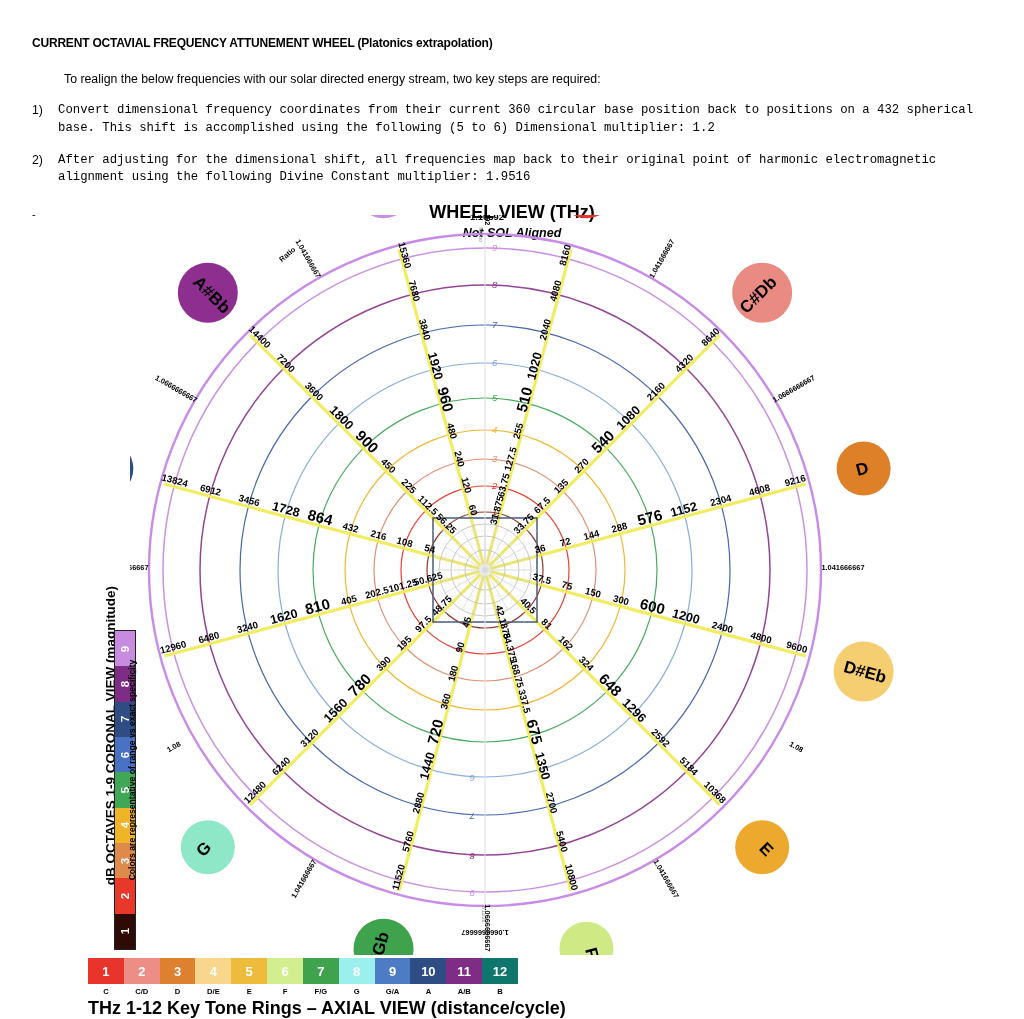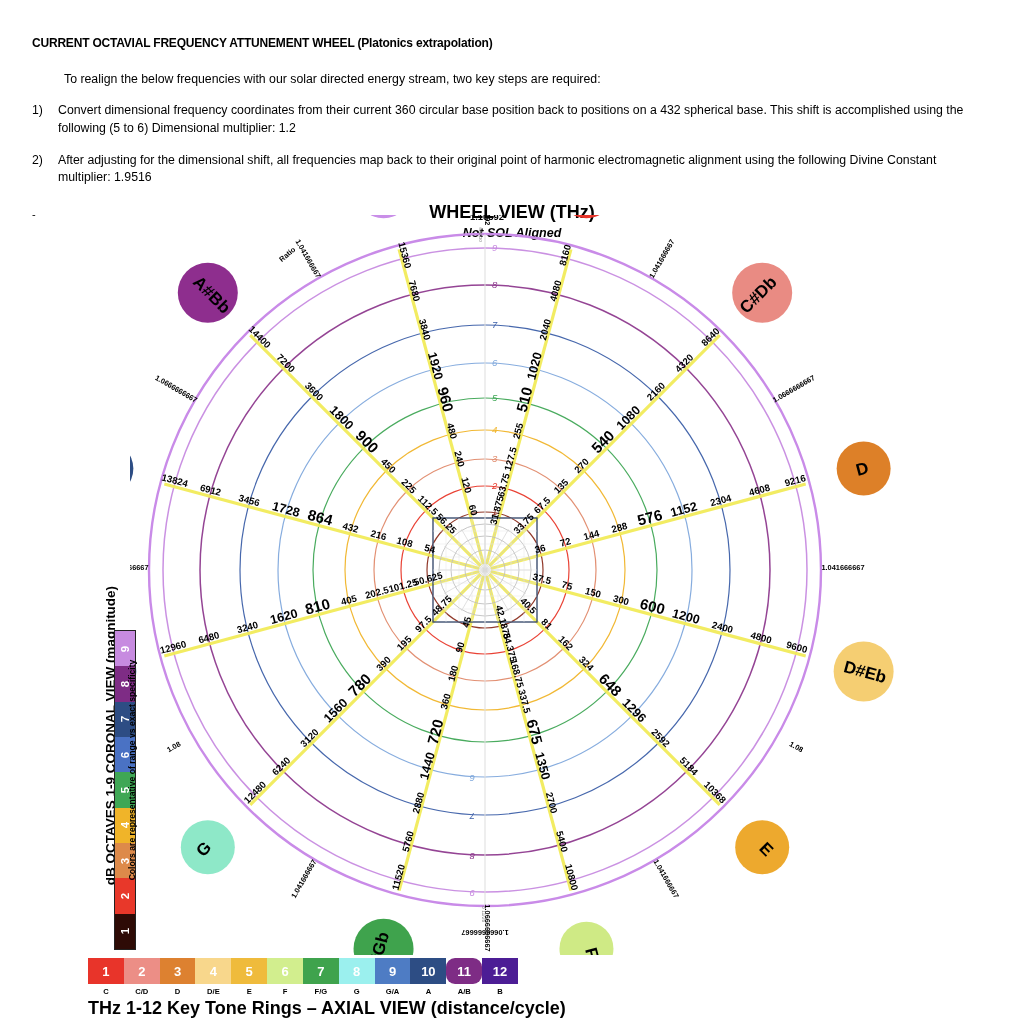--- a/index.html
+++ b/index.html
@@ -11,21 +11,21 @@
     color:#000;
     position:relative;
     overflow:hidden;
   }
   .header { position:absolute; left:32px; top:36px; width:950px; }
   .title { font-size:12px; font-weight:600; letter-spacing:-0.2px; }
   .intro { font-size:12.3px; margin-top:22px;margin-left:32px; }
   .steps { margin-top:16px; }
   .step { display:flex; font-size:12.3px; margin-bottom:14px; line-height:1.45; }
   .step-num { width:26px; flex:0 0 26px; }
-  .step-txt { flex:1; }
+  .step-txt { flex:1;font-family:Liberation Mono, monospace; }
   .dash { position:absolute; left:32px; top:208px; font-size:11px; }
 
   .axial-title { position:absolute; left:0; top:202px; width:1024px; text-align:center;
                  font-size:18px; font-weight:700; }
   .axial-sub { position:absolute; left:0; top:226px; width:1024px; text-align:center;
                font-size:12.5px; font-style:italic; font-weight:600; }
 
   #wheel { position:absolute; left:130px; top:215px; }
 
   
@@ -384,22 +384,22 @@
       <div class="hleg-cell" style="background: rgb(232, 52, 42);">1</div>
       <div class="hleg-cell" style="background: rgb(236, 142, 134);">2</div>
       <div class="hleg-cell" style="background: rgb(221, 129, 48);">3</div>
       <div class="hleg-cell" style="background: rgb(248, 215, 140);">4</div>
       <div class="hleg-cell" style="background: rgb(239, 187, 60);">5</div>
       <div class="hleg-cell" style="background: rgb(210, 238, 142);">6</div>
       <div class="hleg-cell" style="background: rgb(63, 163, 77);">7</div>
       <div class="hleg-cell" style="background: rgb(155, 240, 238);">8</div>
       <div class="hleg-cell" style="background: rgb(78, 124, 196);">9</div>
       <div class="hleg-cell" style="background: rgb(45, 77, 132);">10</div>
-      <div class="hleg-cell" style="background: rgb(126, 44, 133); border-radius: 9px;">11</div>
-      <div class="hleg-cell" style="background: #4c1d95;">12</div>
+      <div class="hleg-cell" style="background: rgb(126, 44, 133);">11</div>
+      <div class="hleg-cell" style="background: #0f766e;">12</div>
     </div>
   <div class="hleg-notes" id="hleg-notes">
       <div class="hleg-note">C</div>
       <div class="hleg-note">C/D</div>
       <div class="hleg-note">D</div>
       <div class="hleg-note">D/E</div>
       <div class="hleg-note">E</div>
       <div class="hleg-note">F</div>
       <div class="hleg-note">F/G</div>
       <div class="hleg-note">G</div>

